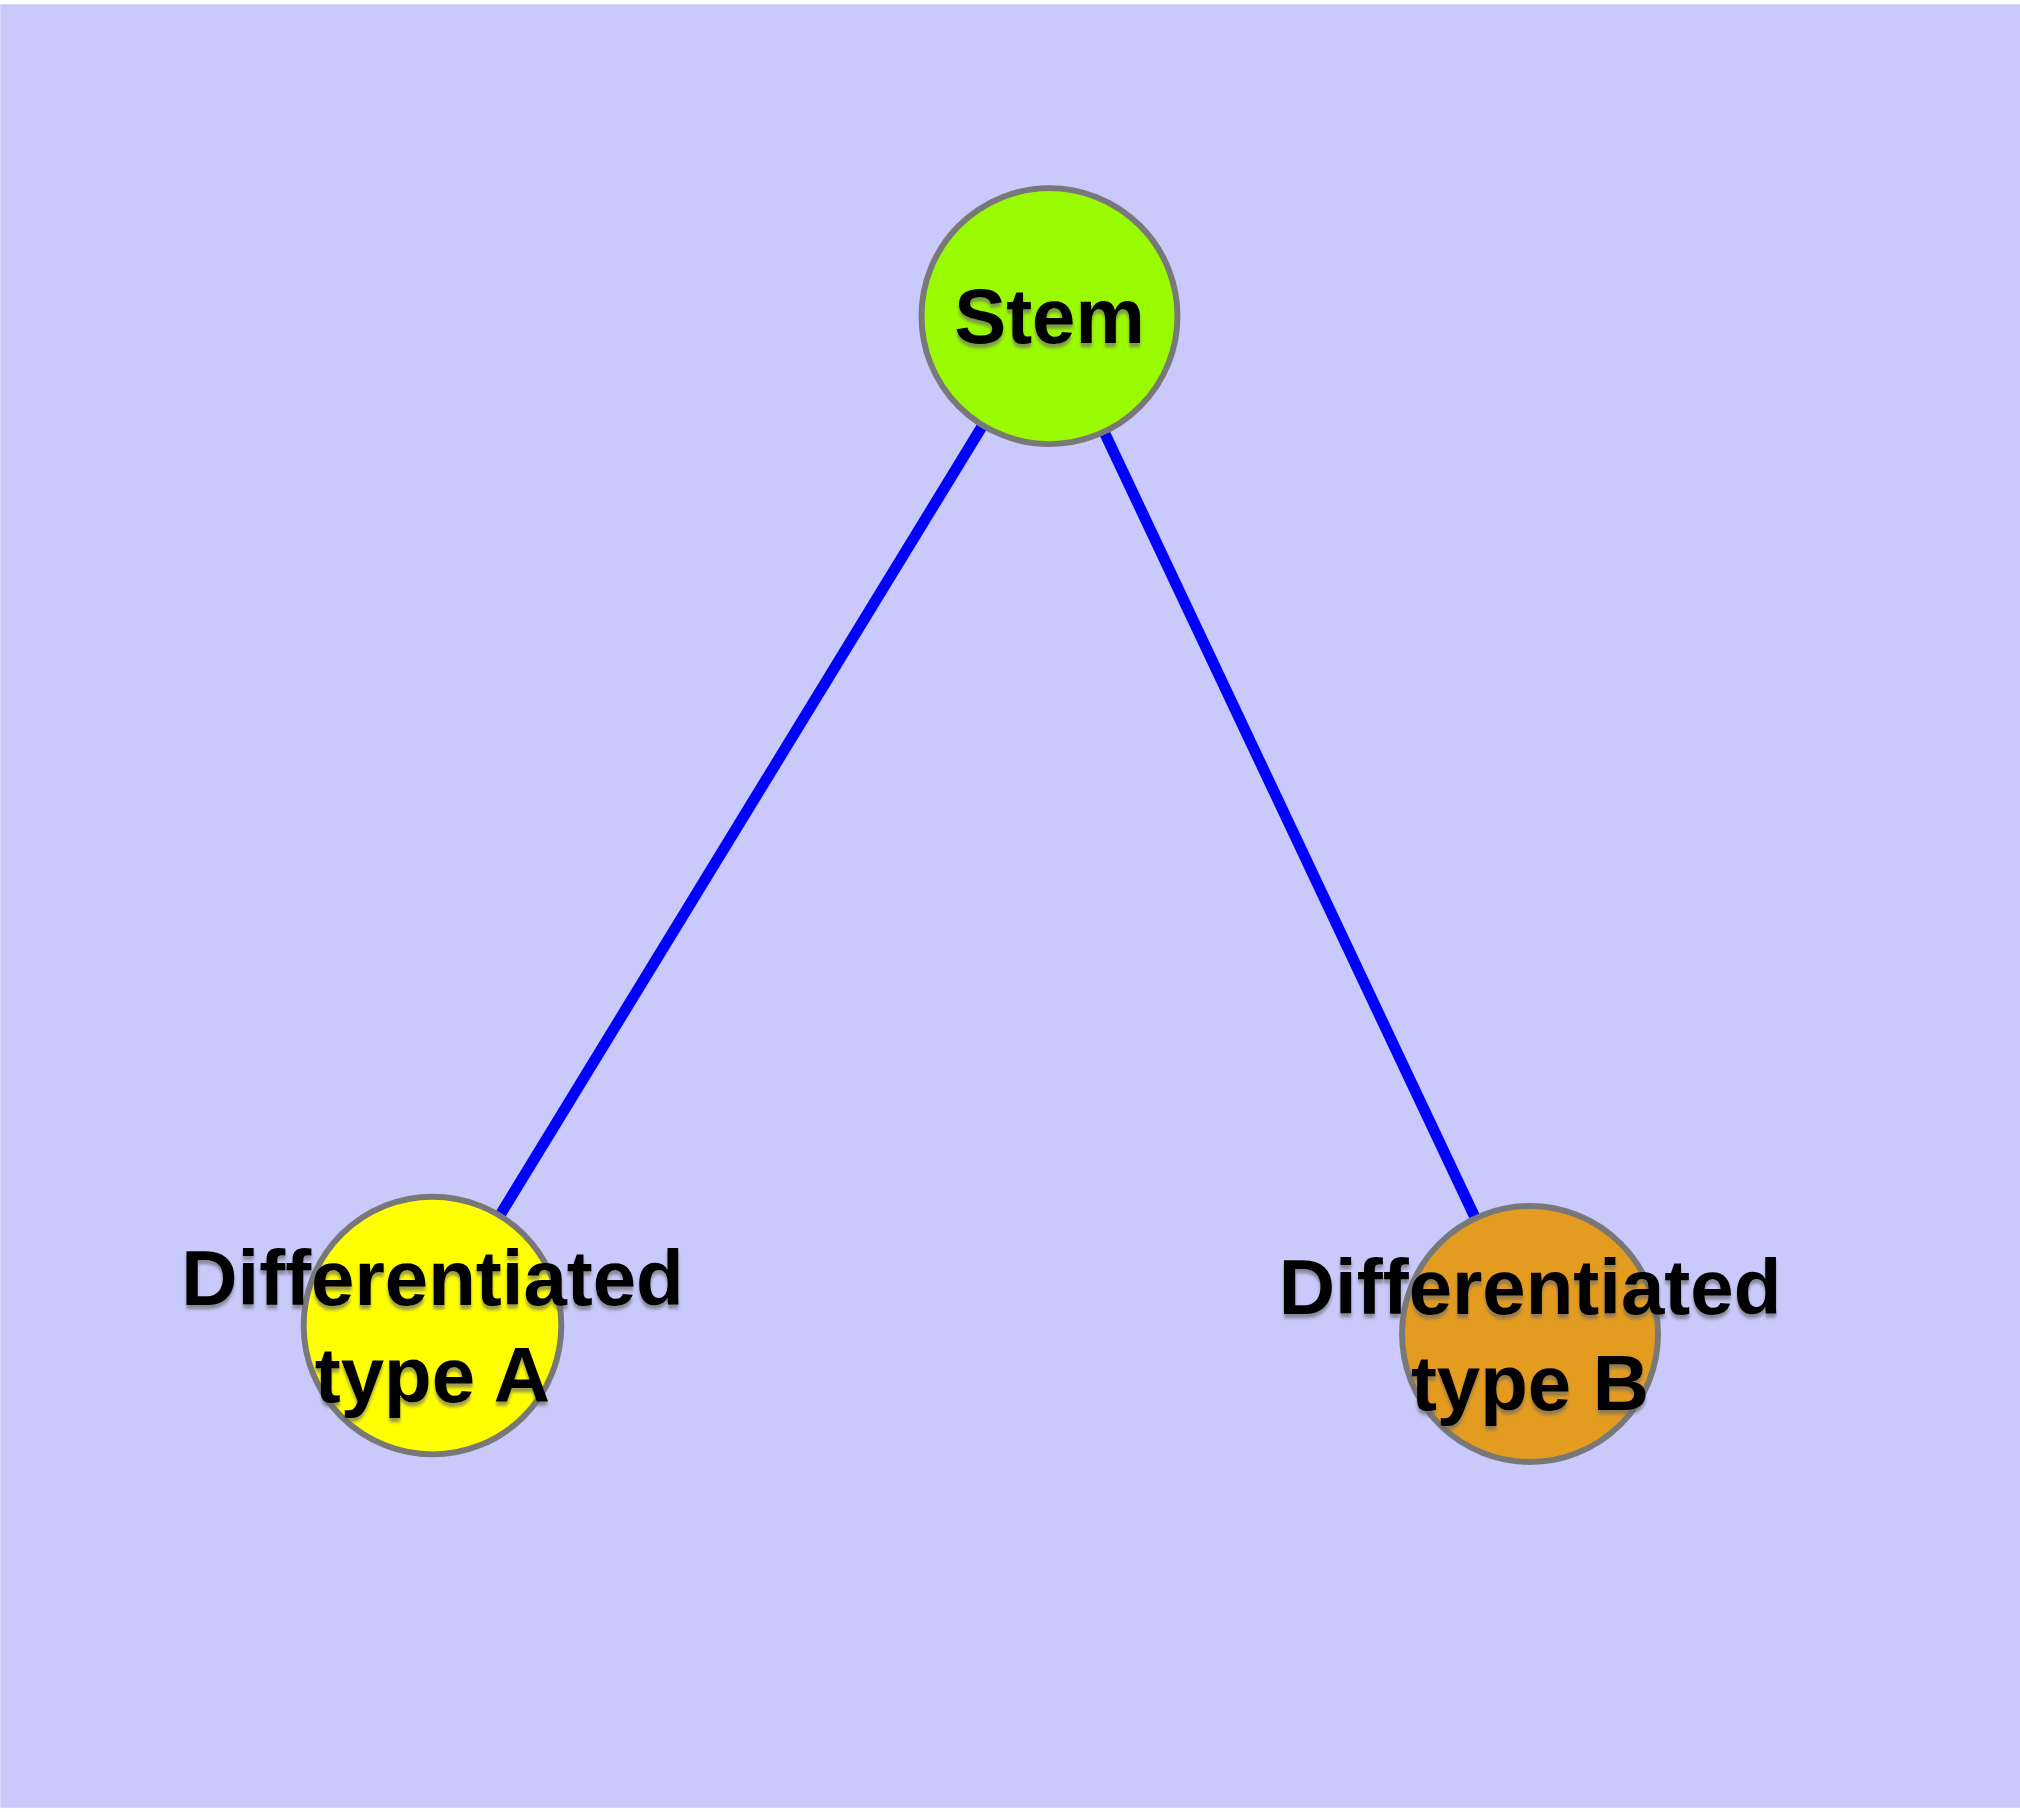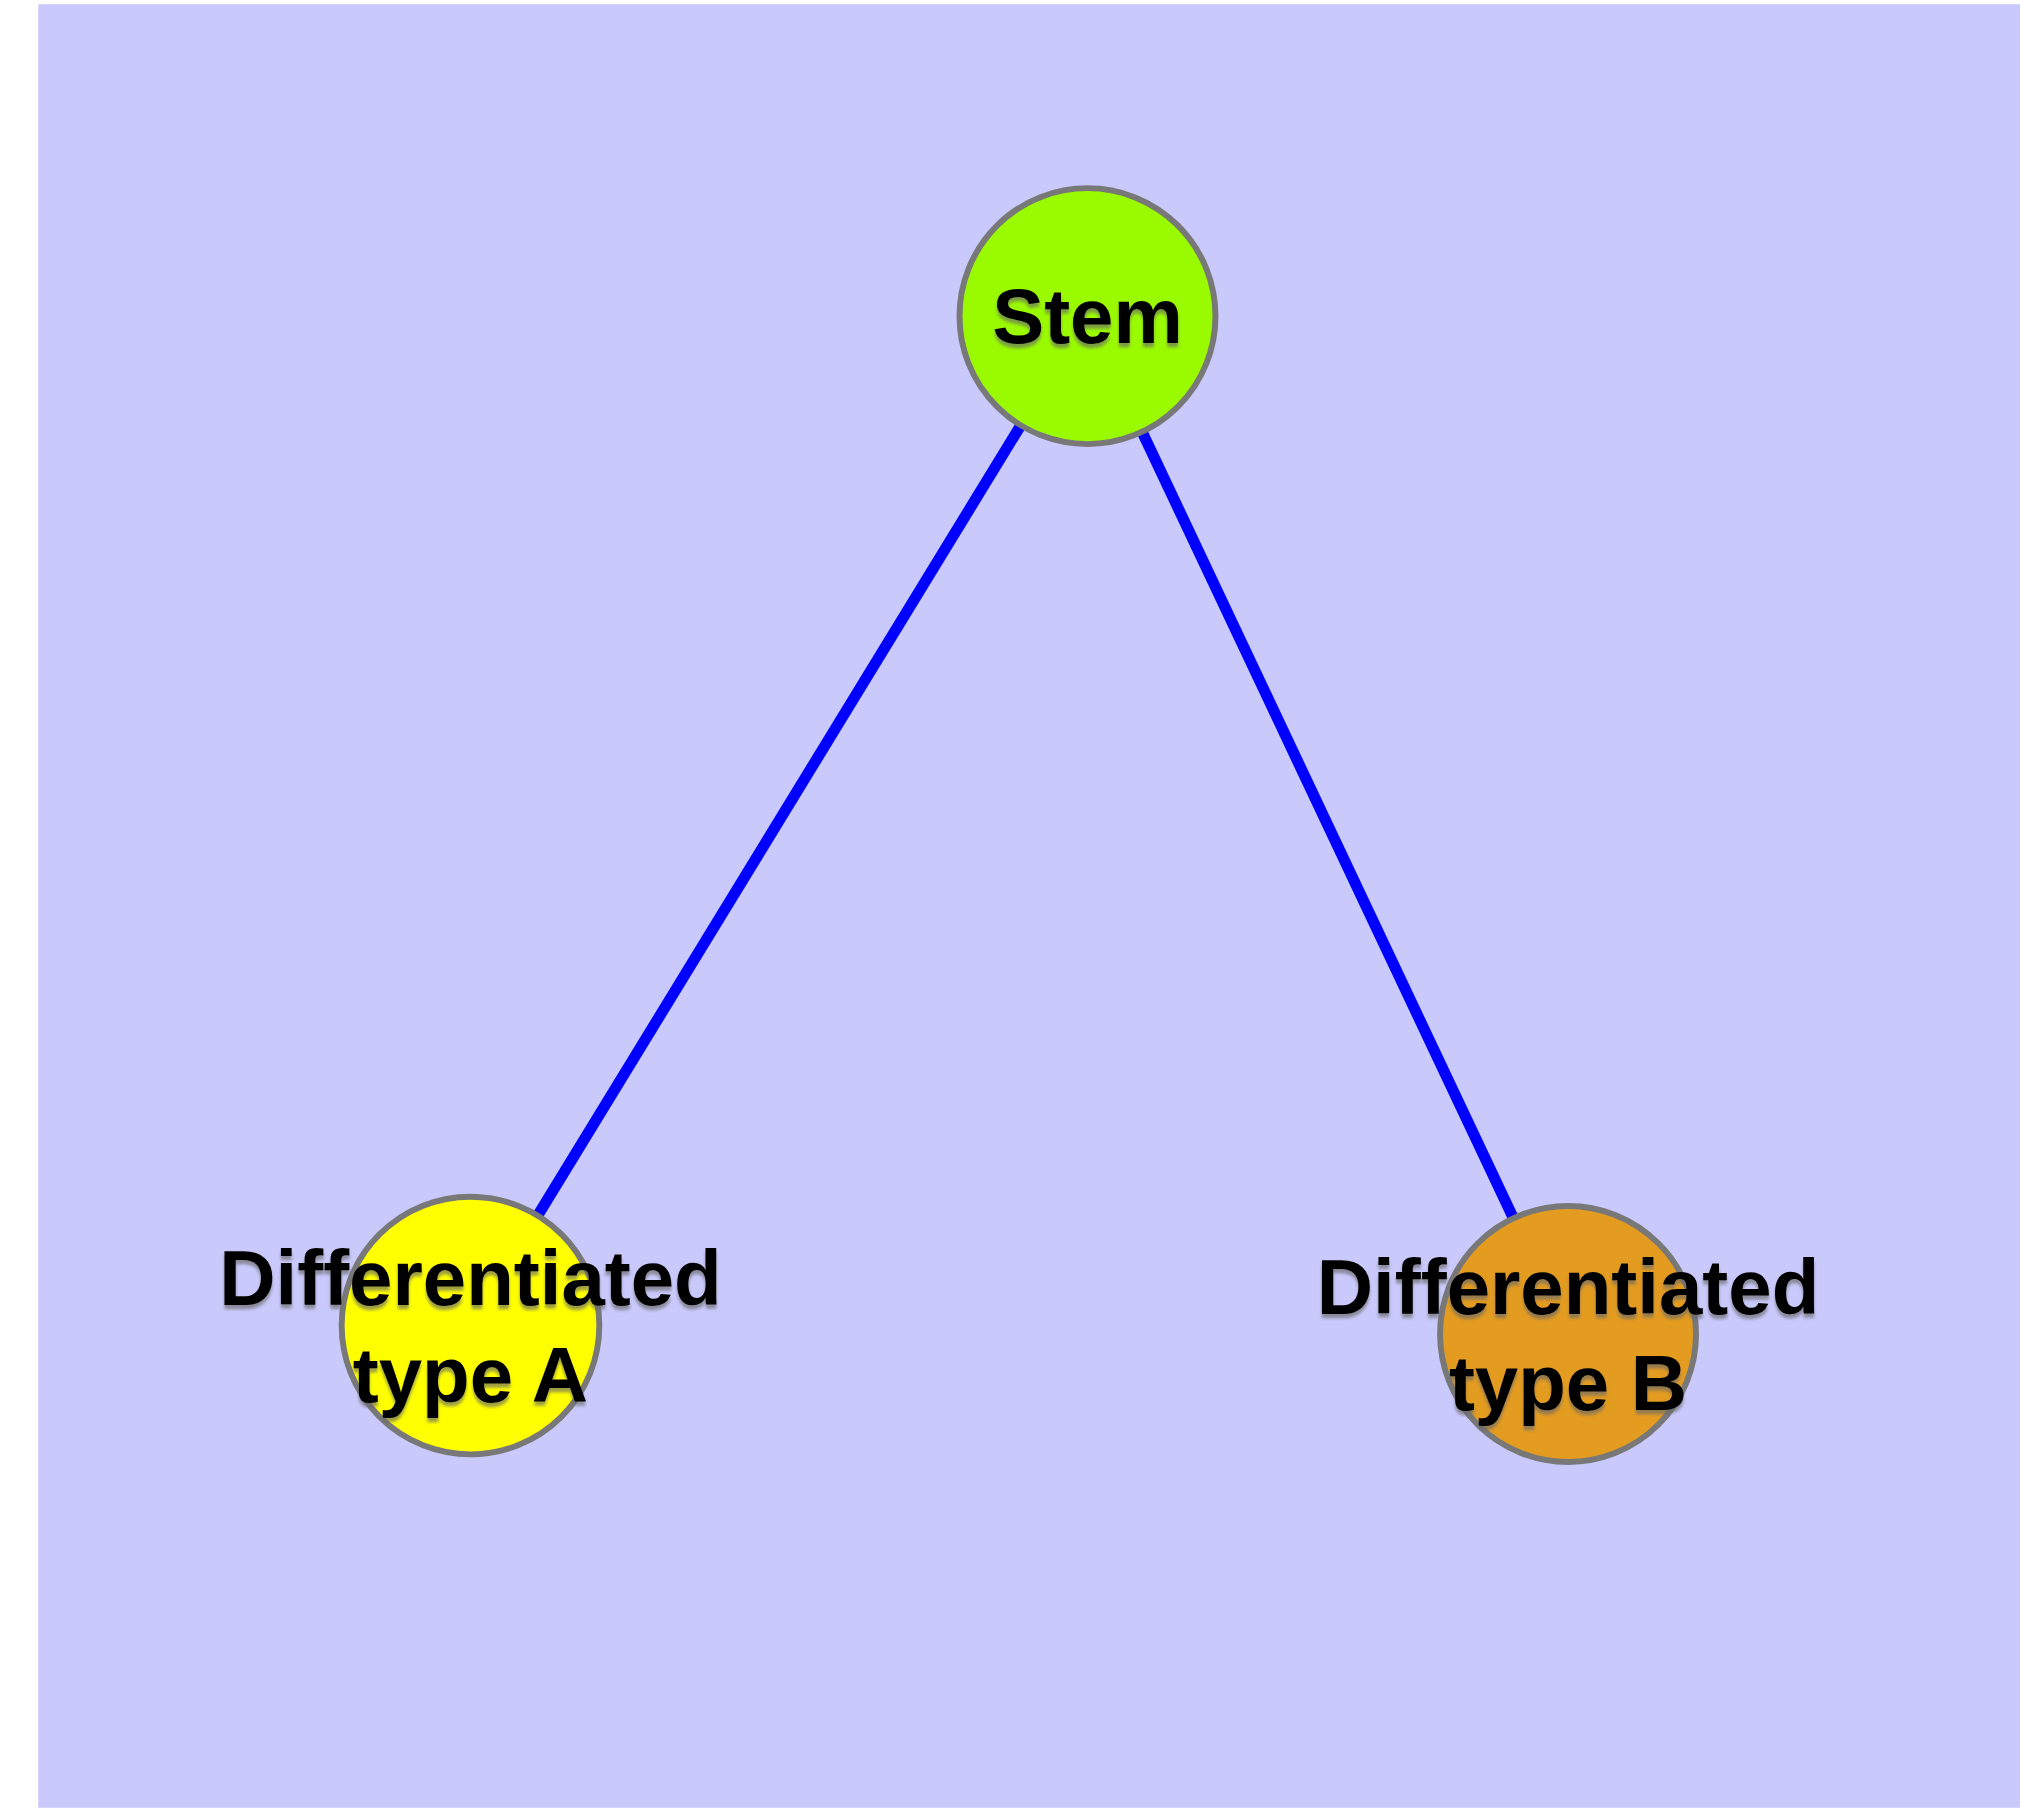--- a/index.html
+++ b/index.html
@@ -4,21 +4,20 @@
 <style>
   html, body {
     margin: 0;
     padding: 0;
     background: #FFFFFF;
   }
   #stage {
     width: 1974px;
     height: 1812px;
     position: relative;
-    padding-left: 38px;
   }
   svg {
     display: block;
     width: 2021px;
     height: 1812px;
   }
   .edge {
     fill: none;
   }
   .node-label {

